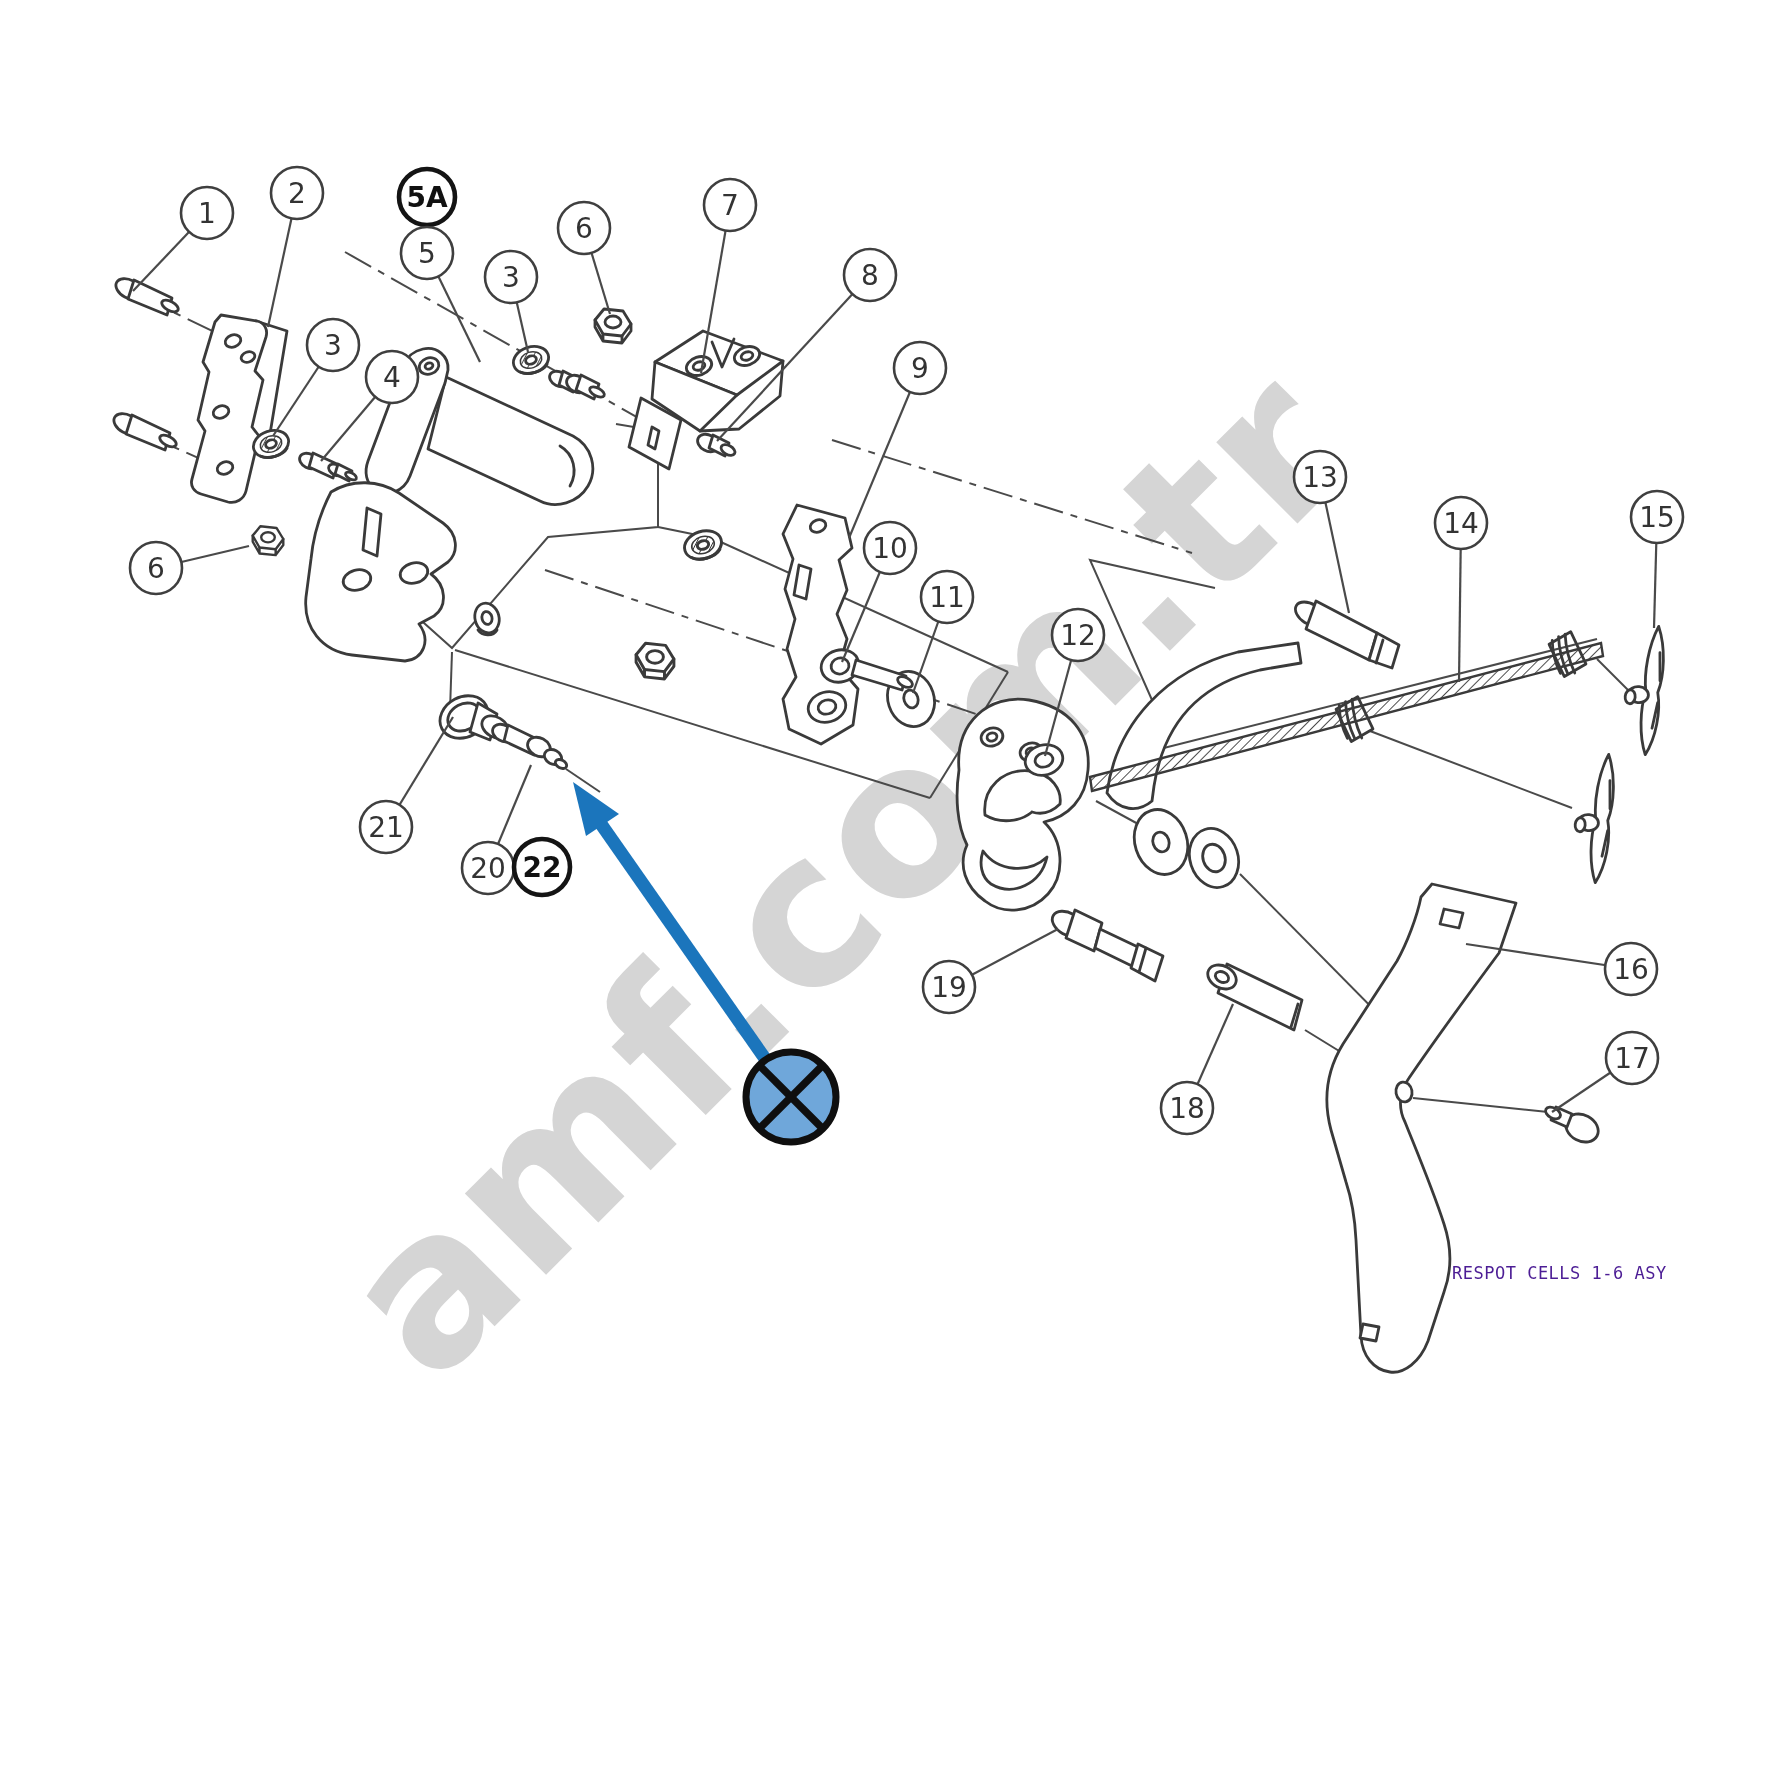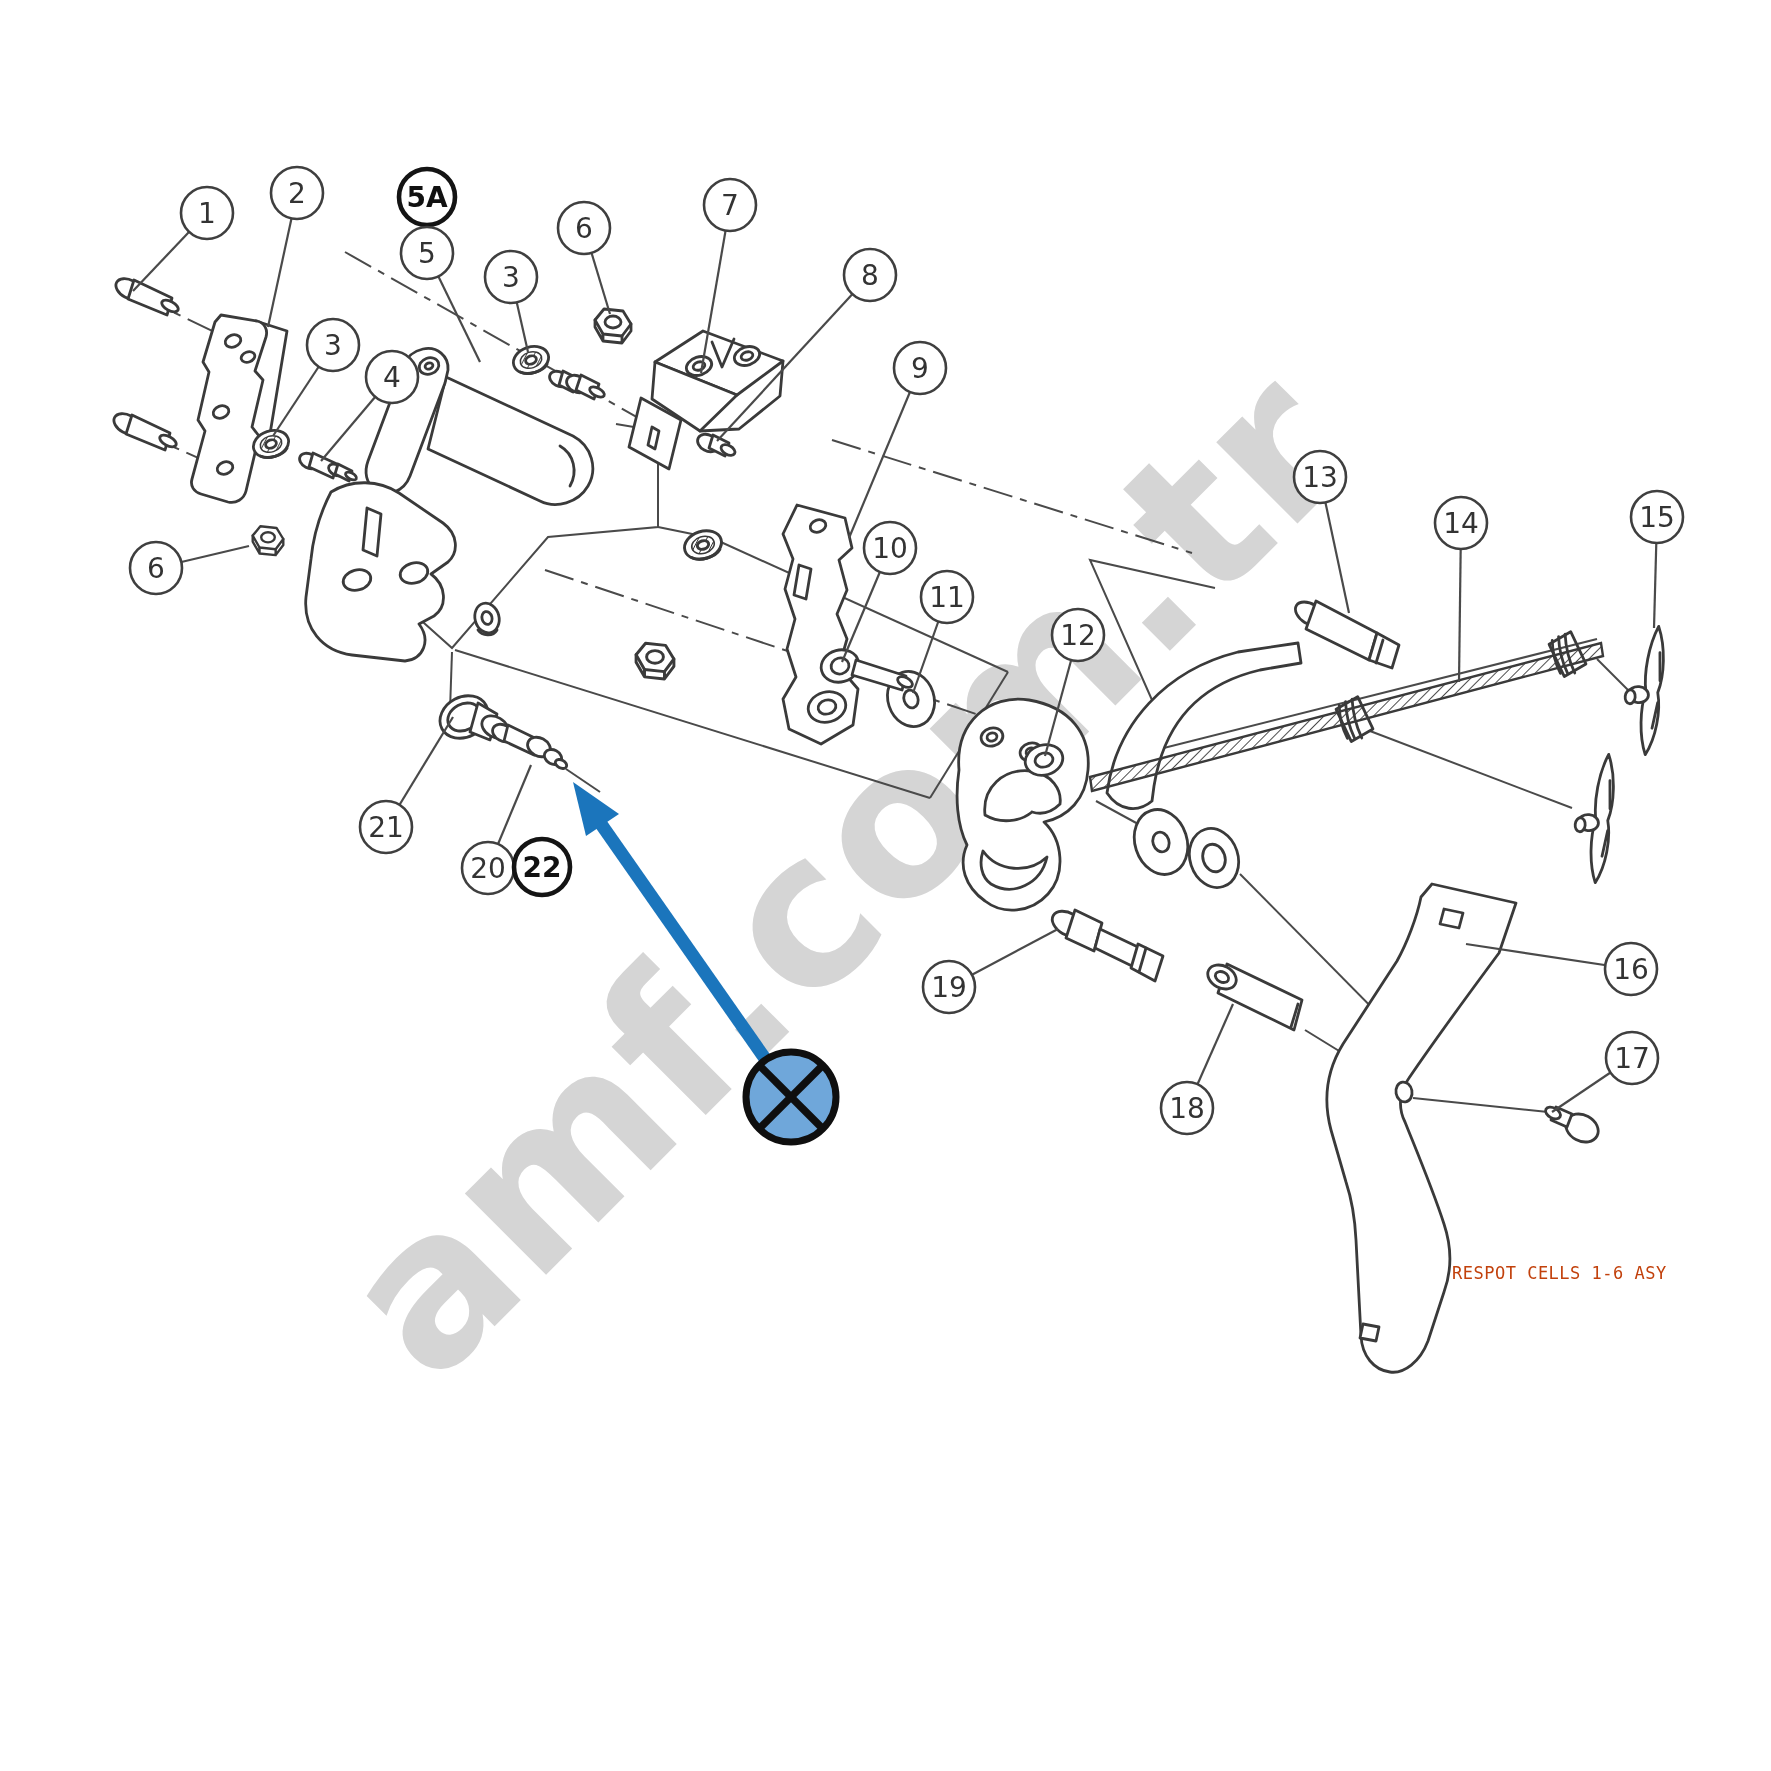--- a/index.html
+++ b/index.html
@@ -407,14 +407,14 @@
 
     <g>
       <line stroke-width="13" stroke="#1b75bc" x1="766" y1="1060" x2="601" y2="824"></line>
       <polygon fill="#1b75bc" points="573,782 619,814 586,836"></polygon>
       <circle fill-opacity="0.88" stroke-width="7" cx="791" cy="1097" r="45" fill="#5b9bd5" stroke="#0f0f0f"></circle>
       <line x1="759" y1="1065" x2="823" y2="1129" stroke-width="7.5" stroke="#0f0f0f"></line>
       <line x1="823" y1="1065" x2="759" y2="1129" stroke-width="7.5" stroke="#0f0f0f"></line>
     </g>
   </svg>
 
-  <div id="caption" style="color: #c2410c;">RESPOT CELLS 1-6 ASY</div>
+  <div id="caption" style="color: #4c1d95;">RESPOT CELLS 1-6 ASY</div>
 </div>
 
 </body></html>

